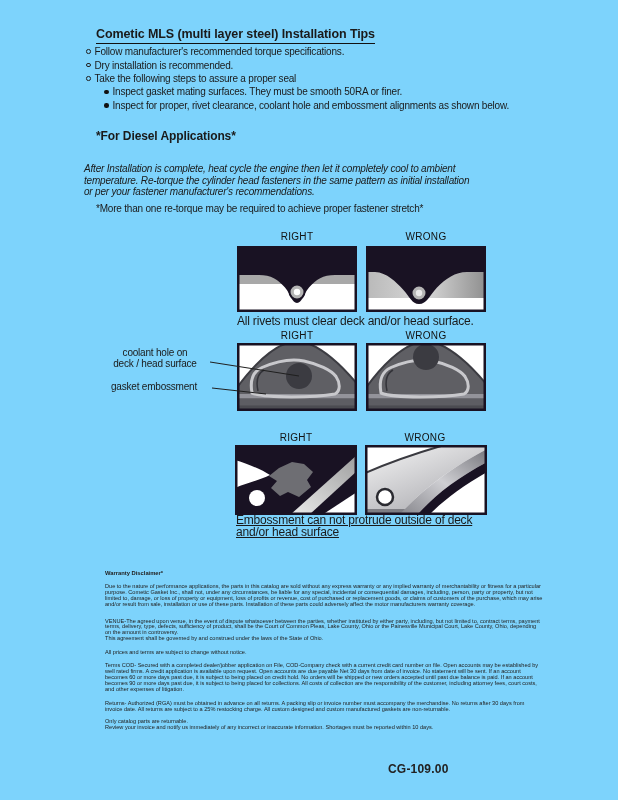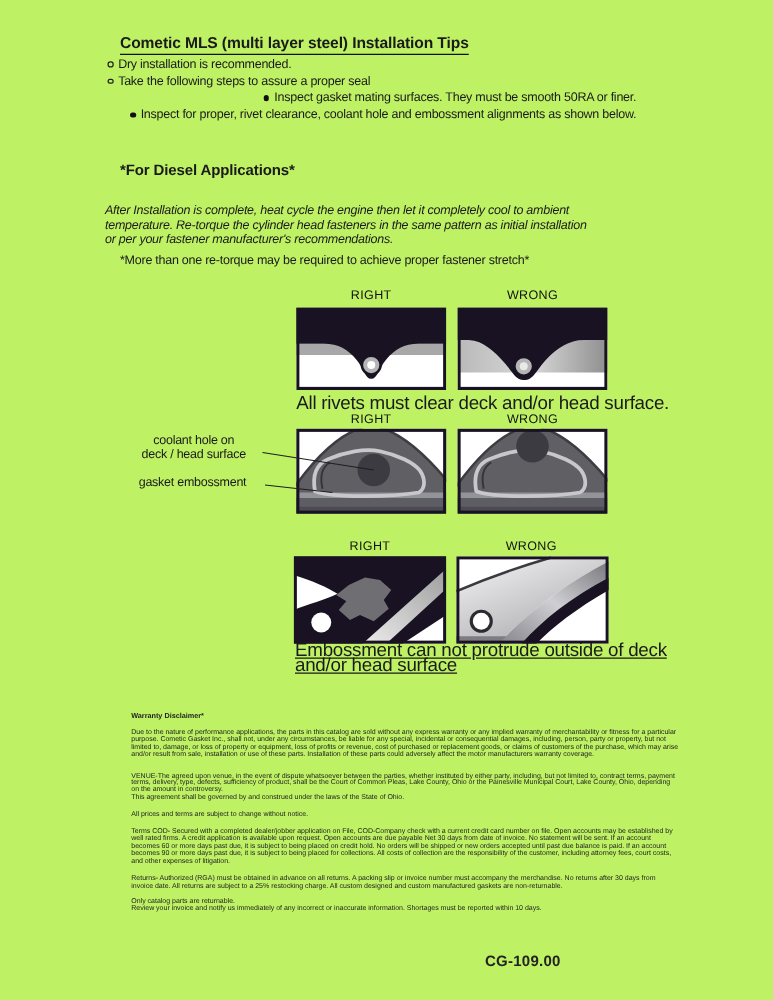--- a/index.html
+++ b/index.html
@@ -1,61 +1,65 @@
 <!DOCTYPE html>
 <html><head>
 <meta charset="utf-8">
 <style>
   * { margin:0; padding:0; box-sizing:border-box; }
   html,body { background:#ffffff; }
   .page {
-    position:relative; width:618px; height:800px; background:#bef264;
+    position:relative; width:618px; height:800px; background:#7dd3fc;
     font-family:"Liberation Sans","DejaVu Sans",sans-serif; color:#1a1a1a; overflow:hidden;
   }
   .abs { position:absolute; }
   .doc-title {
     left:96px; top:27px; font-size:12.5px; font-weight:bold; letter-spacing:-0.1px;
     border-bottom:1.6px solid #111; padding-bottom:2px;
   }
   .body-text { font-size:10px; letter-spacing:-0.2px; white-space:nowrap; }
   .bullets { left:86px; top:45px; }
   .b-row { display:flex; align-items:center; height:13.4px; }
-  .b-row.sub { margin-left:18px;justify-content:flex-end; }
+  .b-row.sub { margin-left:18px; }
   .marker-o {
     width:4.5px; height:4.5px; border:1px solid #222; border-radius:50%;
     margin-right:4px; flex:none;
   }
   .marker-f {
     width:4.5px; height:4.5px; background:#111; border-radius:50%;
     margin-right:4px; flex:none;
   }
   .section-head { font-size:12px; font-weight:bold; letter-spacing:-0.1px; }
   .para-line { height:11.6px; }
   .fig-title { width:120px; text-align:center; font-size:10px; letter-spacing:0.3px; color:#111; }
-  .fig-caption { font-size:15px; letter-spacing:-0.2px; white-space:nowrap; }
+  .fig-caption { font-size:12px; letter-spacing:-0.2px; white-space:nowrap; }
   .fig-label { font-size:10px; letter-spacing:-0.2px; text-align:center; line-height:11px; white-space:nowrap; }
   .panel { position:absolute; }
   .fineprint { left:105px; top:571px; width:438px; font-size:5.6px; line-height:5.9px; color:#222; letter-spacing:0; }
   .fineprint .fp-head { font-weight:bold; font-size:5.8px; margin-bottom:7px; }
   .fp-para { margin-bottom:0; }
   .mb-lg { margin-bottom:11px; }
   .mb-md { margin-bottom:8px; }
   .mb-sm { margin-bottom:7px; }
   .footer-code { left:388px; top:762px; font-size:12px; color:#222; letter-spacing:0.2px;font-weight:bold; }
 </style>
 </head>
 <body>
 
 <div class="page">
 
   <div class="abs doc-title">Cometic MLS (multi layer steel) Installation Tips</div>
 
   <div class="abs bullets body-text">
     <div class="b-row">
       <span class="marker-o"></span>
+      <span>Follow manufacturer's recommended torque specifications.</span>
+    </div>
+    <div class="b-row">
+      <span class="marker-o"></span>
       <span>Dry installation is recommended.</span>
     </div>
     <div class="b-row">
       <span class="marker-o"></span>
       <span>Take the following steps to assure a proper seal</span>
     </div>
     <div class="b-row sub">
       <span class="marker-f"></span>
       <span>Inspect gasket mating surfaces.  They must be smooth 50RA or finer.</span>
     </div>

